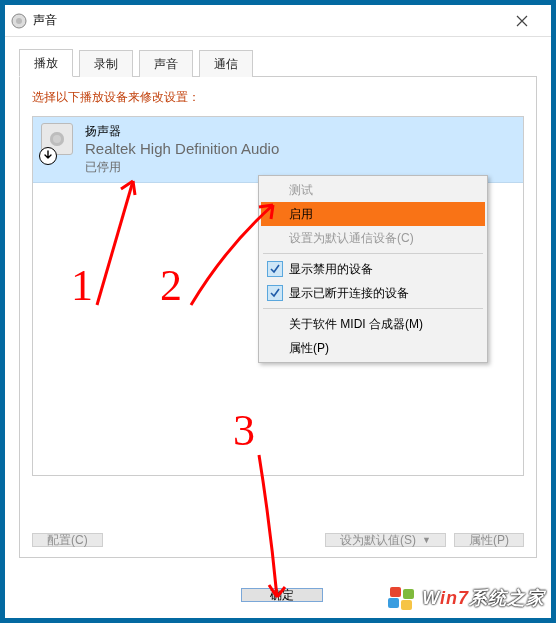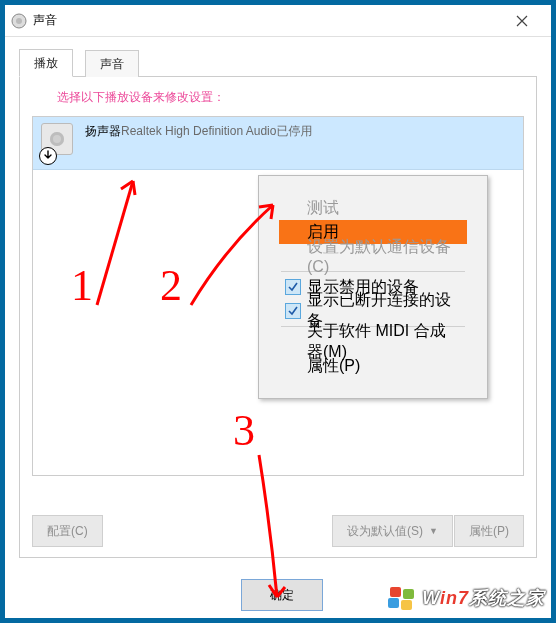--- a/index.html
+++ b/index.html
@@ -4,51 +4,51 @@
 <style>
   * { box-sizing: border-box; font-family: "Microsoft YaHei", "Segoe UI", Tahoma, sans-serif; }
   body { margin: 0; background: #fff; }
   .window { width: 556px; height: 623px; border: 5px solid #0369a1; position: relative; background: #fff; }
   .titlebar { height: 32px; display: flex; align-items: center; padding: 0 6px; border-bottom: 1px solid #e0e0e0; }
   .titlebar .icon { width:16px; height:16px; margin-right:6px; }
   .titlebar .title { font-size: 12px; color:#000; flex:1; }
   .titlebar .close { width:46px; height:32px; display:flex; align-items:center; justify-content:center; color:#444; }
   .dlgbody { position:absolute; top:32px; left:0; right:0; bottom:0; padding: 12px 14px 14px 14px; }
   .tabs { display:flex; align-items:flex-end; height:28px; border-bottom:1px solid #ccc; }
-  .tab { font-size:12px; padding:5px 14px 4px; border:1px solid #ccc; border-bottom:none; margin-right:12px; background:#fff; position:relative; top:1px; color:#222; cursor:pointer; }
+  .tab { font-size:12px; padding:5px 14px 4px; border:1px solid #ccc; border-bottom:none; margin-right:6px; background:#fff; position:relative; top:1px; color:#222; cursor:pointer; }
   .tab.active { background:#fff; border-bottom:1px solid #fff; }
   .tab.inactive { background:#f7f7f7; }
   .tabpanel { border:1px solid #ccc; border-top:none; padding:12px 12px 54px 12px; position:relative; height: calc(100% - 28px - 46px); }
-  .instruct { font-size:12px; color:#ec4899; margin-bottom:10px;margin-left:25px; }
+  .instruct { font-size:12px; color:#c2410c; margin-bottom:10px; }
   .devicelist { border:1px solid #ccc; height: 360px; position:relative; background:#fff; overflow:hidden; }
   .device { display:flex; padding:6px 8px; background:#cce8ff; border-bottom:1px solid #bcd8ef; }
   .dev-icon-wrap { position:relative; width:34px; height:40px; margin-right:10px; }
   .speaker { width:32px; height:32px; border:1px solid #bbb; background:#e8e8e8; border-radius:3px; position:relative; }
   .speaker::before { content:""; position:absolute; left:8px; top:8px; width:14px; height:14px; border-radius:50%; background:#cfcfcf; box-shadow: inset 0 0 0 3px #bdbdbd; }
   .ovl { position:absolute; left:-2px; bottom:-2px; width:18px; height:18px; border-radius:50%; border:1px solid #000; background:#fff; display:flex; align-items:center; justify-content:center; }
   .ovl svg { width:12px; height:12px; }
-  .dev-text { display:flex; flex-direction:row; justify-content:center; line-height:1.35; }
+  .dev-text { display:flex; flex-direction:column; justify-content:center; line-height:1.35; }
   .dev-name { font-size:12px; color:#000; }
-  .dev-sub { font-size:12px; color:#6a6a6a; }
+  .dev-sub { font-size:15px; color:#6a6a6a; }
   .dev-status { font-size:12px; color:#6a6a6a; }
 
   
-  .ctxmenu { position:absolute; top:58px; left:225px; width:230px; background:#f2f2f2; border:1px solid #bcbcbc; box-shadow:2px 2px 4px rgba(0,0,0,0.25); padding:20px; font-size:16px; z-index:10; }
+  .ctxmenu { position:absolute; top:58px; left:225px; width:230px; background:#f2f2f2; border:1px solid #bcbcbc; box-shadow:2px 2px 4px rgba(0,0,0,0.25); padding:2px; font-size:12px; z-index:10;text-align:right; }
   .mi { display:flex; align-items:center; height:24px; padding:0 8px 0 28px; position:relative; color:#000; cursor:default; }
   .mi.disabled { color:#9a9a9a; cursor:default; }
   .mi.hl { background:#f97316; }
   .mi .chk { position:absolute; left:6px; top:4px; width:16px; height:16px; background:#cde6f7; border:1px solid #5aa7dd; display:flex; align-items:center; justify-content:center; }
   .mi .chk svg { width:12px; height:12px; }
   .sep { height:1px; background:#d0d0d0; margin:3px 2px; }
 
   .bottom-row { position:absolute; left:12px; right:12px; bottom:10px; display:flex; align-items:center; justify-content:space-between; }
-  .btn { font-size:12px; height:32px; padding:0 14px; background:#e1e1e1; border:1px solid #adadad; color:#000; cursor:pointer; display:inline-flex; align-items:center; }
+  .btn { font-size:12px; height:14px; padding:0 14px; background:#e1e1e1; border:1px solid #adadad; color:#000; cursor:pointer; display:inline-flex; align-items:center; }
   .btn.disabled { color:#8f8f8f; background:#e9e9e9; border-color:#cfcfcf; cursor:default; }
   .btn .caret { margin-left:6px; font-size:9px; }
-  .right-btns { display:flex; gap:1px;padding-left:16px; }
+  .right-btns { display:flex; gap:8px;padding-left:16px; }
 
   .dlg-footer { position:absolute; left:0; right:0; bottom:0; height:46px; display:flex; align-items:center; justify-content:center; gap:8px;padding-left:8px; }
   .dlg-footer .btn.primary { border:1px solid #7aa7d8; padding:0 28px; }
 
   
   .ann { position:absolute; z-index:30; pointer-events:none; }
   .numlabel { font-family: "Segoe Script","Comic Sans MS",cursive; color:#ff0000; font-size:44px; font-weight:400; }
 
   
   .watermark { position:absolute; right:6px; bottom:8px; display:flex; align-items:center; gap:6px; z-index:40; pointer-events:none; }
@@ -80,21 +80,23 @@
       <svg width="12" height="12" viewBox="0 0 12 12">
           <path d="M1 1 L11 11 M11 1 L1 11" stroke="currentColor" stroke-width="1.2"></path>
         </svg>
     </div>
   </div>
 
   <div class="dlgbody">
 
     <div class="tabs">
       <div class="tab active">播放</div>
+      <div class="tab inactive">录制</div>
       <div class="tab inactive">声音</div>
+      <div class="tab inactive">通信</div>
     </div>
 
     <div class="tabpanel">
       <div class="instruct">选择以下播放设备来修改设置：</div>
 
       <div class="devicelist">
         <div class="device">
           <div class="dev-icon-wrap">
             <div class="speaker"></div>
             <div class="ovl">

